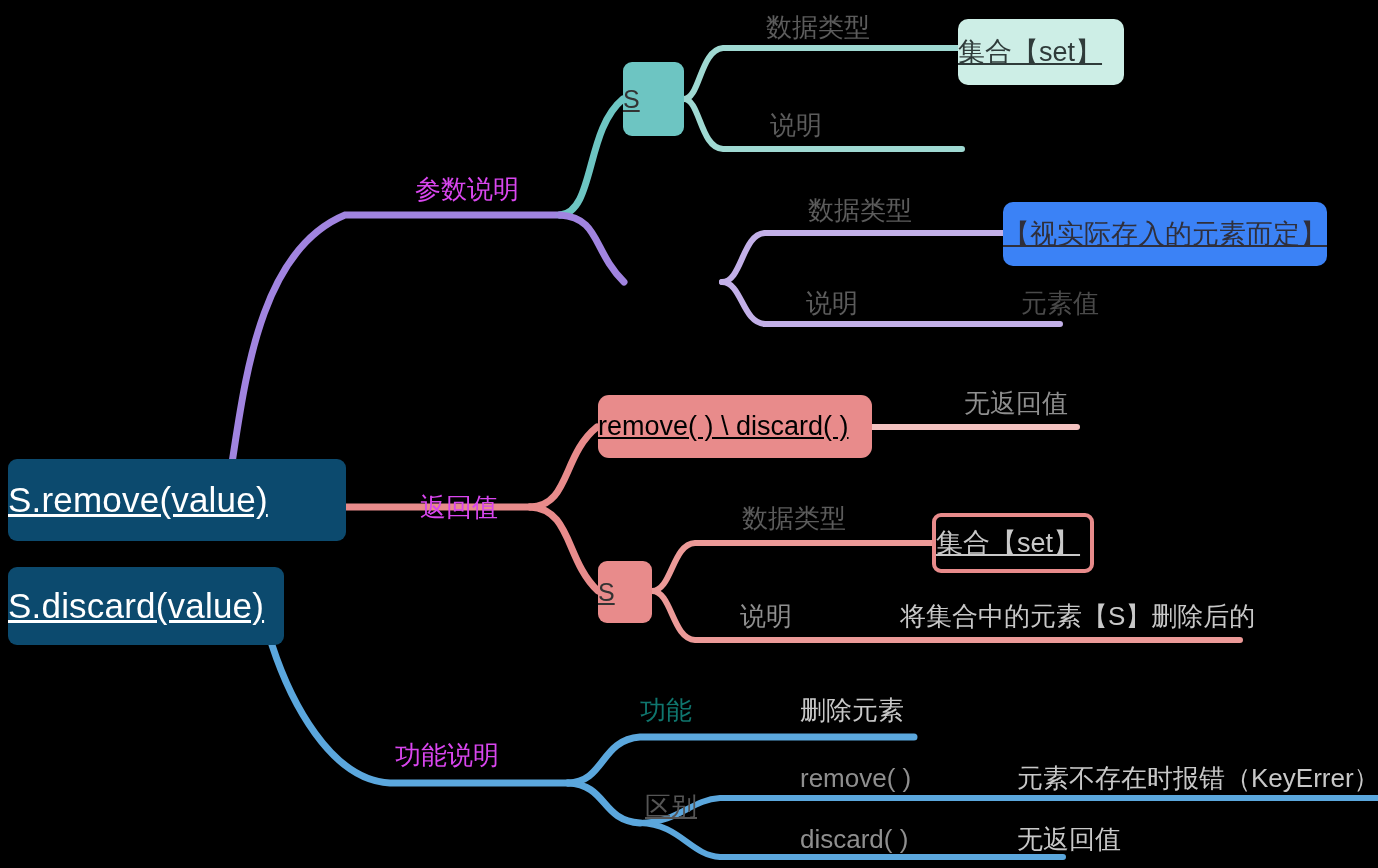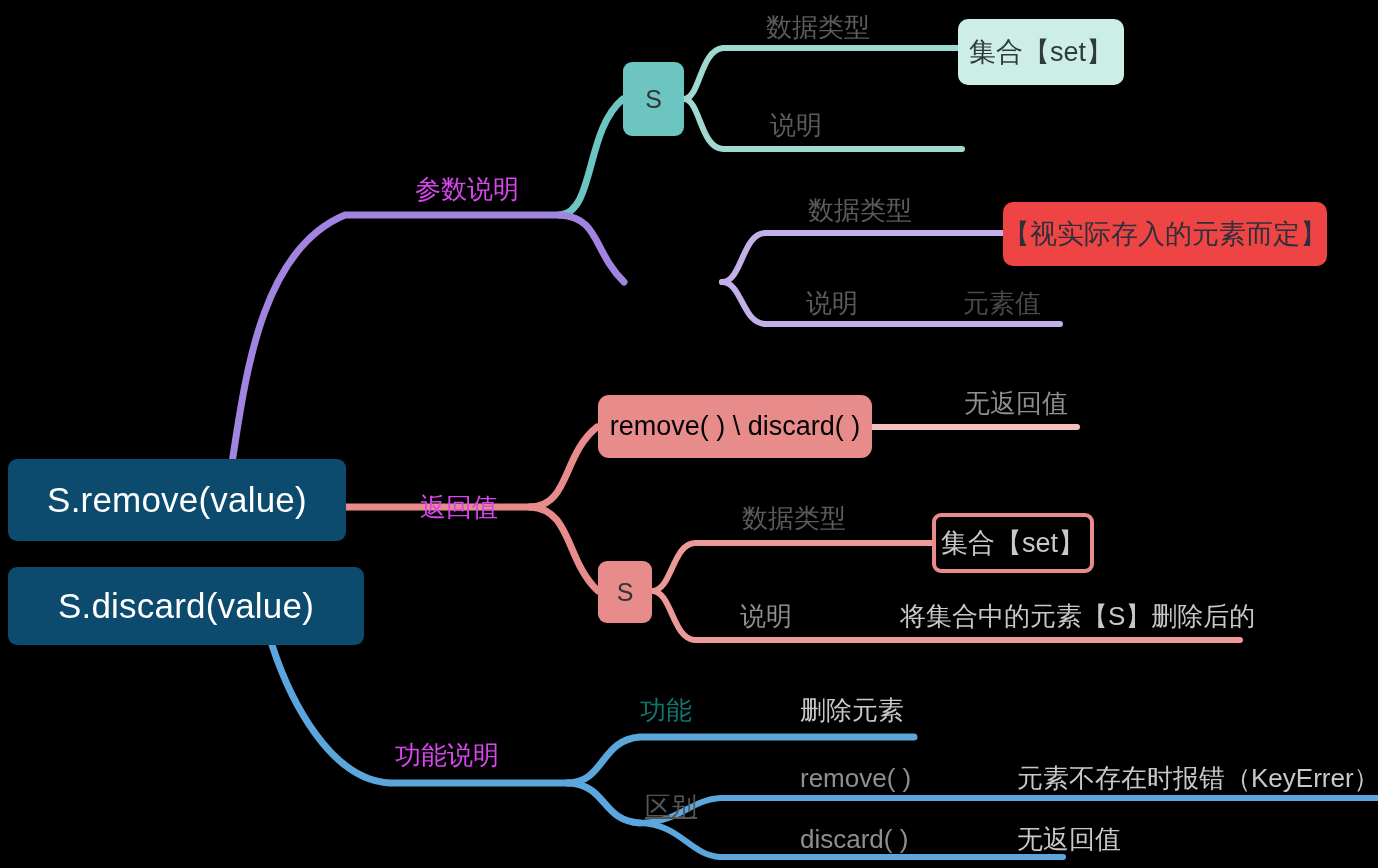--- a/index.html
+++ b/index.html
@@ -21,21 +21,22 @@
     top: 0;
     width: 1378px;
     height: 868px;
     pointer-events: none;
   }
   .node {
     position: absolute;
     box-sizing: border-box;
     display: flex;
     align-items: center;
-    justify-content: center;
+    justify-content: flex-start;
+    text-decoration: underline;
   }
   .root-node {
     background: #0c4a6e;
     border-radius: 9px;
     color: #ffffff;
     font-size: 35px;
     letter-spacing: 0.2px;
   }
   .mini-node {
     border-radius: 9px;
@@ -43,21 +44,21 @@
     font-size: 25px;
   }
   .teal-mini { background: #6dc5c2; }
   .purple-mini { background: #a184e0; }
   .red-mini { background: #e88b8b; }
   .leaf-box {
     border-radius: 10px;
     font-size: 27px;
   }
   .mint-box { background: #cdeee6; color: #2f3b3a; }
-  .lav-box  { background: #ef4444; color: #2f2f3b; }
+  .lav-box  { background: #3b82f6; color: #2f2f3b; }
   .outline-box {
     background: transparent;
     border: 4px solid #e88b8b;
     color: #c9c9c9;
     border-radius: 9px;
     font-size: 27px;
   }
   .red-chip {
     background: #e88b8b;
     border-radius: 11px;
@@ -107,21 +108,21 @@
     <path fill="none" stroke="#5ba7dd" stroke-width="7" stroke-linecap="round" d="M 568,783 C 608,785 600,820 640,823"></path>
 
     <path fill="none" stroke="#5ba7dd" stroke-width="6" stroke-linecap="round" d="M 640,823 C 680,822 690,800 720,798 L 1378,798"></path>
     <path fill="none" stroke="#5ba7dd" stroke-width="6" stroke-linecap="round" d="M 640,823 C 680,824 690,855 720,857 L 1063,857"></path>
   </svg>
 
   <div class="node root-node" style="left:8px; top:459px; width:338px; height:82px;">
     <span>S.remove(value)</span>
   </div>
 
-  <div class="node root-node" style="left:8px; top:567px; width:356px; height:78px;">
+  <div class="node root-node" style="left:8px; top:567px; width:276px; height:78px;">
     <span>S.discard(value)</span>
   </div>
 
   <div class="edge-label" style="left:415px; top:176px;">参数说明</div>
 
   <div class="edge-label" style="left:420px; top:494px;">返回值</div>
 
   <div class="edge-label" style="left:395px; top:742px;">功能说明</div>
 
   <div class="node mini-node teal-mini" style="left:623px; top:62px; width:61px; height:74px;">
@@ -138,21 +139,21 @@
 
 
   <div class="edge-label mid" style="left:808px; top:197px;">数据类型</div>
 
   <div class="node leaf-box lav-box" style="left:1003px; top:202px; width:324px; height:64px;">
     <span>【视实际存入的元素而定】</span>
   </div>
 
   <div class="edge-label mid" style="left:806px; top:290px;">说明</div>
 
-  <div class="edge-label" style="left:963px; top:290px; color:#4a4a4a;">元素值</div>
+  <div class="edge-label" style="left:1021px; top:290px; color:#4a4a4a;">元素值</div>
 
   <div class="node red-chip" style="left:598px; top:395px; width:274px; height:63px;">
     <span>remove( ) \ discard( )</span>
   </div>
 
   <div class="edge-label light" style="left:964px; top:390px;">无返回值</div>
 
   <div class="node mini-node red-mini" style="left:598px; top:561px; width:54px; height:62px;">
     <span>S</span>
   </div>

